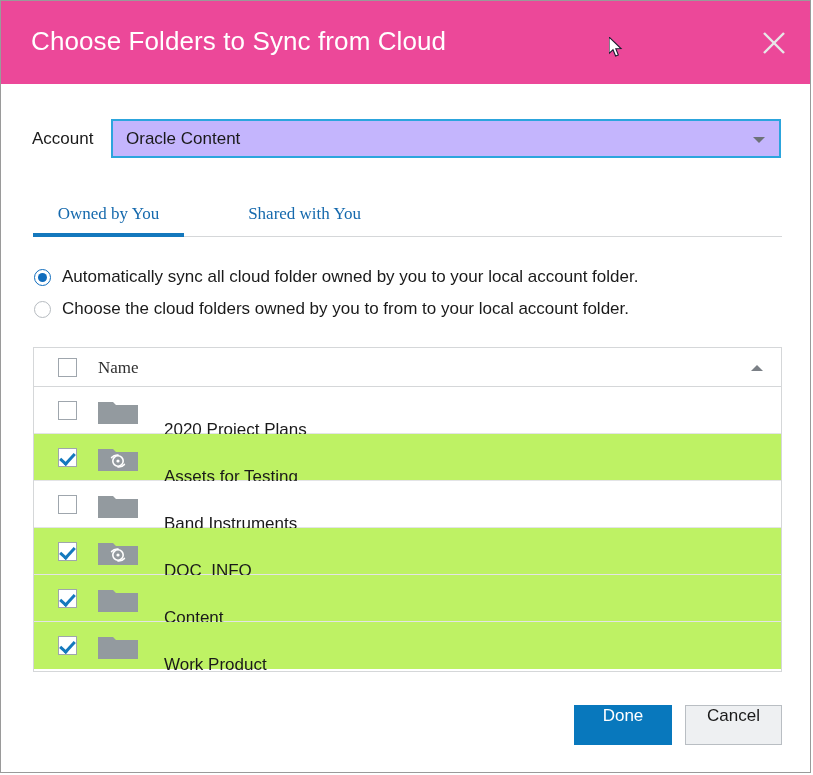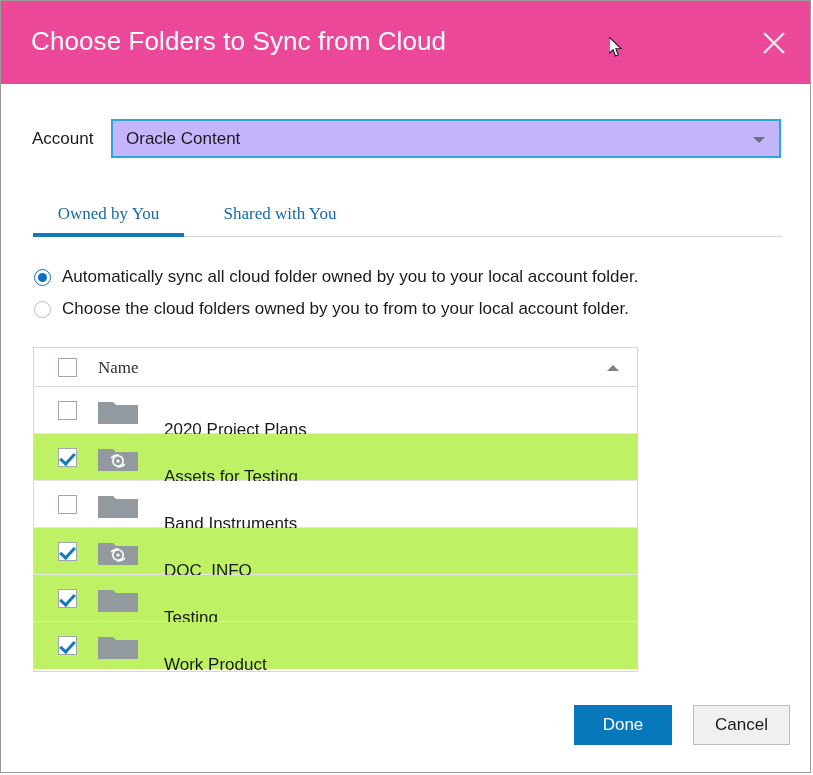--- a/index.html
+++ b/index.html
@@ -119,21 +119,21 @@
     font-size: 17px;
     color: #1569ad;
     cursor: pointer;
     white-space: nowrap;
     box-sizing: border-box;
     padding-top: 10px;
     text-align: center;
     font-family: Liberation Serif, serif;
   }
   .tab-0 { left: 0px;   width: 151px; }
-  .tab-1 { left: 166px; width: 162px; }
+  .tab-1 { left: 166px; width: 162px; text-align: right; }
   .tab.active { border-bottom: 4px solid #1478bd; color: #1569ad; }
   
   .radio-row {
     position: absolute;
     left: 33px;
     height: 24px;
   }
   .radio-0 { top: 266px; }
   .radio-1 { top: 298px; }
   .radio-circle {
@@ -161,21 +161,21 @@
     top: 0px;
     font-size: 17px;
     color: #1a1a1a;
     white-space: nowrap;
   }
   
   .table {
     position: absolute;
     left: 32px;
     top: 346px;
-    width: 605px;
+    width: 749px;
     height: 325px;
     border: 1px solid #d5d7d9;
     box-sizing: border-box;
     background: #ffffff;
   }
   .thead {
     position: relative;
     height: 39px;
     border-bottom: 1px solid #d5d7d9;
     background: #ffffff;
@@ -247,39 +247,37 @@
     margin-top: 20px;
   }
   
   .btn {
     position: absolute;
     height: 40px;
     font-size: 17px;
     box-sizing: border-box;
     cursor: pointer;
     text-align: center;
-    padding-top: 9px;
     font-family: "Liberation Sans", sans-serif;
   }
   .btn-done {
     left: 573px;
     top: 704px;
     width: 98px;
     background: #0878bd;
     color: #ffffff;
     border: 1px solid #0878bd;
   }
   .btn-cancel {
     left: 684px;
     top: 704px;
     width: 97px;
     background: #eef0f2;
     color: #1a1a1a;
     border: 1px solid #b9bec3;
-    margin-left: 8px;
   }
 </style>
 </head>
 <body>
 
 <div class="dialog">
 
   <div class="titlebar">
     <div class="title-text">Choose Folders to Sync from Cloud</div>
     <div class="close-btn">
@@ -375,21 +373,21 @@
       <span class="row-name">DOC_INFO</span>
     </div>
 
     <div class="row sel">
       <span class="chk row-chk checked"></span>
       <span class="folder-icon">
         <svg width="40" height="25" viewBox="0 0 40 25">
           <path d="M0,3 h15 l3,3 h22 v19 h-40 z" fill="#939a9f"></path>
         </svg>
       </span>
-      <span class="row-name">Testing</span>
+      <span class="row-name">Content</span>
     </div>
 
     <div class="row sel">
       <span class="chk row-chk checked"></span>
       <span class="folder-icon">
         <svg width="40" height="25" viewBox="0 0 40 25">
           <path d="M0,3 h15 l3,3 h22 v19 h-40 z" fill="#939a9f"></path>
         </svg>
       </span>
       <span class="row-name">Work Product</span>

